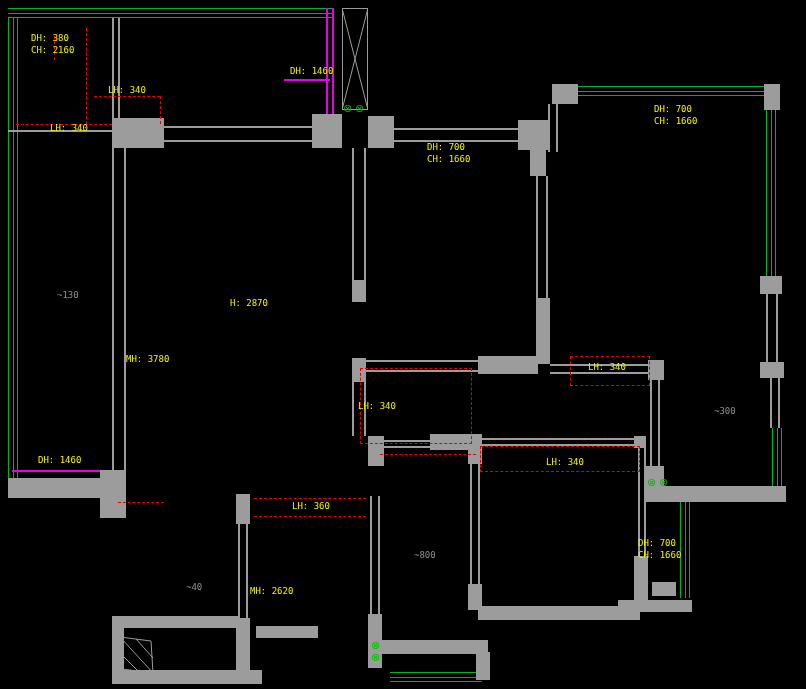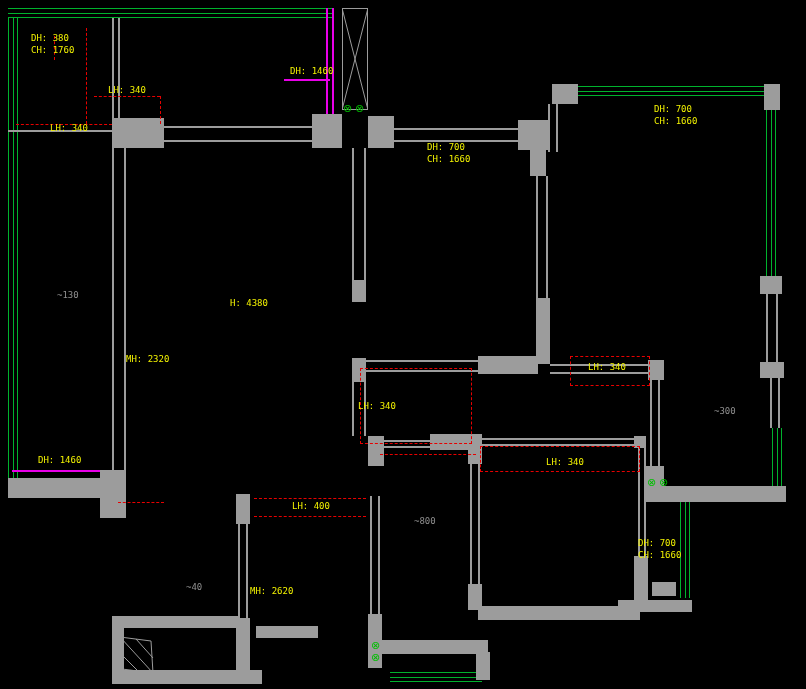--- a/index.html
+++ b/index.html
@@ -130,36 +130,36 @@
   <div class="abs rh" style="left:118px;top:502px;width:46px;height:1px;"></div>
 
   <span class="sym" style="left:343px;top:103px;">⊗</span>
   <span class="sym" style="left:355px;top:103px;">⊗</span>
   <span class="sym" style="left:647px;top:477px;">⊗</span>
   <span class="sym" style="left:659px;top:477px;">⊗</span>
   <span class="sym" style="left:371px;top:640px;">⊗</span>
   <span class="sym" style="left:371px;top:652px;">⊗</span>
 
   <span class="lbl" style="left:31px;top:33px;">DH: 380</span>
-  <span class="lbl" style="left:31px;top:45px;">CH: 1760</span>
+  <span class="lbl" style="left:31px;top:45px;">CH: 2160</span>
   <span class="lbl" style="left:108px;top:85px;">LH: 340</span>
   <span class="lbl" style="left:50px;top:123px;">LH: 340</span>
   <span class="lbl" style="left:290px;top:66px;">DH: 1460</span>
   <span class="lbl" style="left:427px;top:142px;">DH: 700</span>
   <span class="lbl" style="left:427px;top:154px;">CH: 1660</span>
   <span class="lbl" style="left:654px;top:104px;">DH: 700</span>
   <span class="lbl" style="left:654px;top:116px;">CH: 1660</span>
   <span class="lbl note" style="left:57px;top:290px;">~130</span>
-  <span class="lbl" style="left:230px;top:298px;">H: 4380</span>
-  <span class="lbl" style="left:126px;top:354px;">MH: 2320</span>
+  <span class="lbl" style="left:230px;top:298px;">H: 2870</span>
+  <span class="lbl" style="left:126px;top:354px;">MH: 3780</span>
   <span class="lbl" style="left:588px;top:362px;">LH: 340</span>
   <span class="lbl note" style="left:714px;top:406px;">~300</span>
   <span class="lbl" style="left:358px;top:401px;">LH: 340</span>
   <span class="lbl" style="left:546px;top:457px;">LH: 340</span>
   <span class="lbl" style="left:38px;top:455px;">DH: 1460</span>
-  <span class="lbl" style="left:292px;top:501px;">LH: 400</span>
-  <span class="lbl note" style="left:414px;top:516px;">~800</span>
+  <span class="lbl" style="left:292px;top:501px;">LH: 360</span>
+  <span class="lbl note" style="left:414px;top:550px;">~800</span>
   <span class="lbl" style="left:638px;top:538px;">DH: 700</span>
   <span class="lbl" style="left:638px;top:550px;">CH: 1660</span>
   <span class="lbl note" style="left:186px;top:582px;">~40</span>
   <span class="lbl" style="left:250px;top:586px;text-align:right;">MH: 2620</span>
 
 </div>
 
 </body></html>

